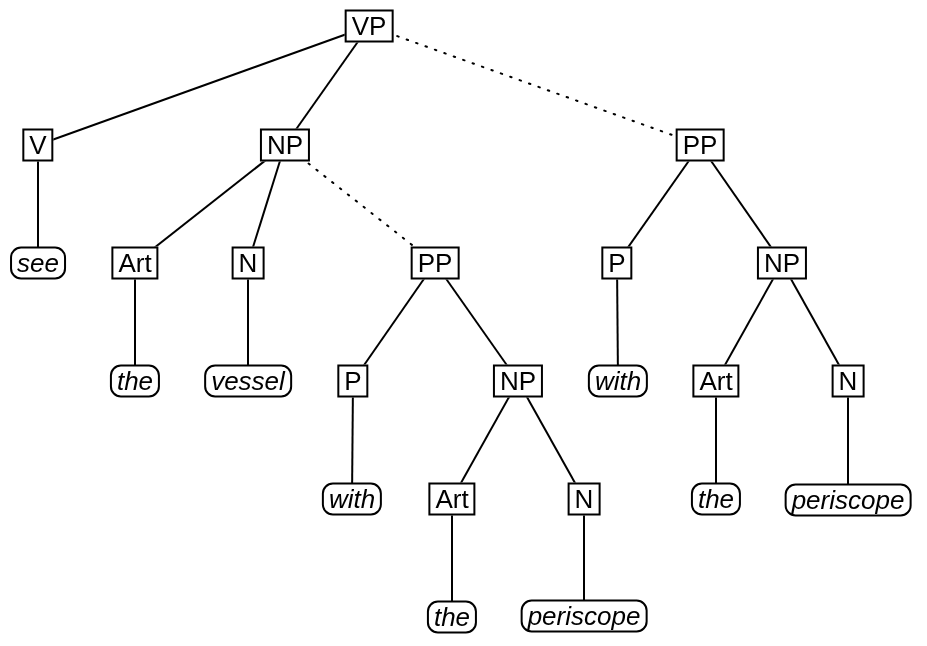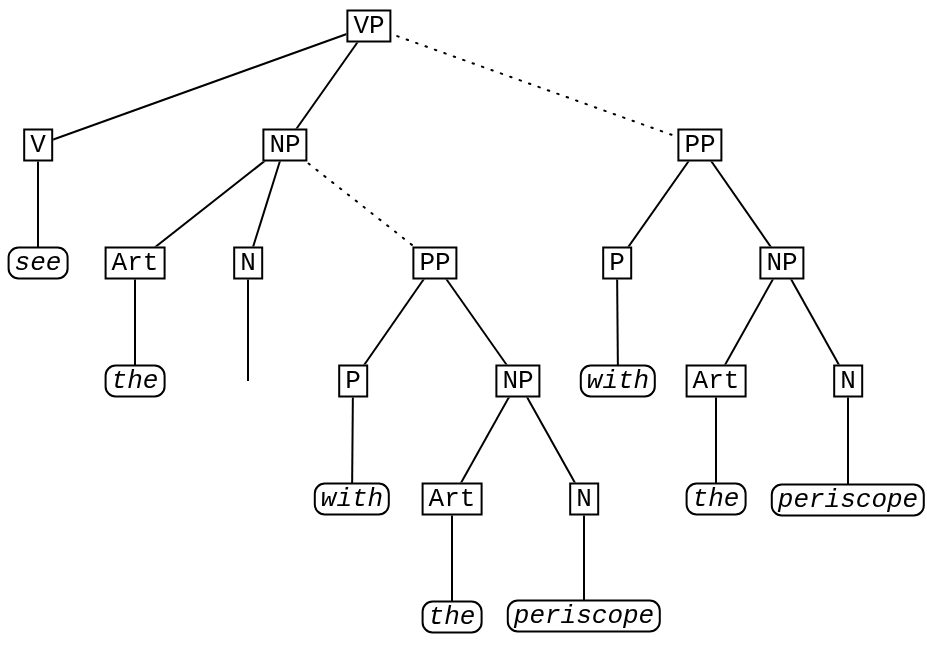--- a/index.html
+++ b/index.html
@@ -6,21 +6,21 @@
     margin: 0;
     padding: 0;
     background: #ffffff;
   }
   .stage {
     position: relative;
     width: 927px;
     height: 646px;
     background: #ffffff;
     overflow: hidden;
-    font-family: Liberation Mono, monospace;
+    font-family: Liberation Sans, sans-serif;
   }
   .edges-layer {
     position: absolute;
     left: 0;
     top: 0;
     width: 927px;
     height: 646px;
   }
   .edge {
     stroke: #000000;
@@ -91,20 +91,21 @@
       <div class="node" style="left: 38px; top: 145px;">V</div>
       <div class="node" style="left: 285px; top: 145px;">NP</div>
       <div class="node" style="left: 700px; top: 145px;">PP</div>
       <div class="node word" style="left: 38px; top: 263px;">see</div>
       <div class="node" style="left: 135px; top: 263px;">Art</div>
       <div class="node" style="left: 248px; top: 263px;">N</div>
       <div class="node" style="left: 435px; top: 263px;">PP</div>
       <div class="node" style="left: 617px; top: 263px;">P</div>
       <div class="node" style="left: 782px; top: 263px;">NP</div>
       <div class="node word" style="left: 135px; top: 381px;">the</div>
+      <div class="node word" style="left: 248px; top: 381px;">vessel</div>
       <div class="node" style="left: 353px; top: 381px;">P</div>
       <div class="node" style="left: 518px; top: 381px;">NP</div>
       <div class="node word" style="left: 618px; top: 381px;">with</div>
       <div class="node" style="left: 716px; top: 381px;">Art</div>
       <div class="node" style="left: 848px; top: 381px;">N</div>
       <div class="node word" style="left: 352px; top: 499px;">with</div>
       <div class="node" style="left: 452px; top: 499px;">Art</div>
       <div class="node" style="left: 584px; top: 499px;">N</div>
       <div class="node word" style="left: 716px; top: 499px;">the</div>
       <div class="node word" style="left: 848px; top: 500px;">periscope</div>

